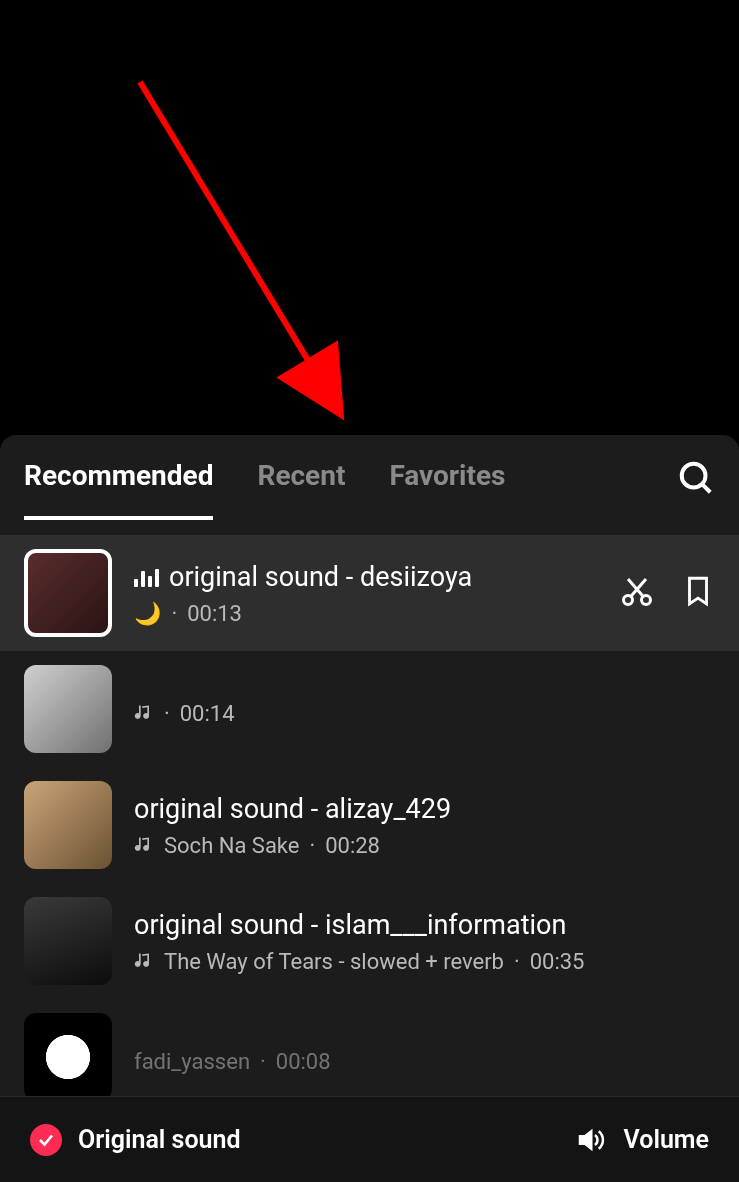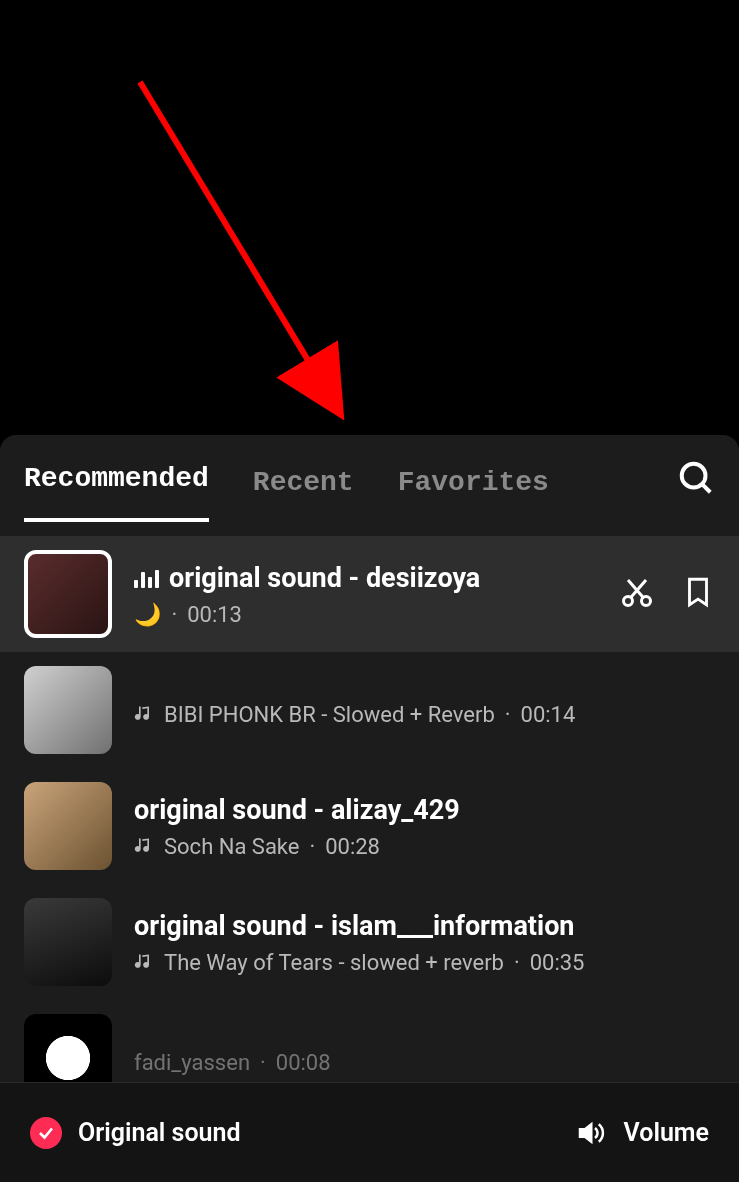--- a/index.html
+++ b/index.html
@@ -20,25 +20,24 @@
   }
   .panel {
     background: #1c1c1c;
     border-radius: 16px 16px 0 0;
     height: calc(1182px - 435px);
     display: flex;
     flex-direction: column;
   }
   .tabs {
     display: flex;
-    align-items: flex-end;
+    align-items: flex-start;
     padding: 24px 24px 0 24px;
     gap: 44px;
     position: relative;
-    font-family: Liberation Mono, monospace;
   }
   .tab {
     font-size: 28px;
     font-weight: 700;
     color: #8a8a8a;
     padding-bottom: 24px;
     cursor: pointer;
   }
   .tab.active {
     color: #fff;
@@ -74,21 +73,21 @@
     width: 88px; height: 88px;
   }
   .thumb.person1 { background: linear-gradient(135deg,#5a2c2c,#2a1414); }
   .thumb.person2 { background: linear-gradient(135deg,#d0d0d0,#707070); }
   .thumb.person3 { background: linear-gradient(135deg,#caa47a,#6b5231); }
   .thumb.kaaba { background: linear-gradient(160deg,#3a3a3a,#0c0c0c); }
   .thumb.skull { background: radial-gradient(circle at 50% 50%, #fff 35%, #000 36%); }
   .meta { flex: 1; min-width: 0; }
   .title {
     font-size: 27px;
-    font-weight: 700;
+    font-weight: 400;
     color: #fff;
     white-space: nowrap;
     overflow: hidden;
     text-overflow: ellipsis;
     display: flex;
     align-items: center;
     gap: 10px;
   }
   .sub {
     margin-top: 8px;
@@ -100,21 +99,21 @@
     white-space: nowrap;
     overflow: hidden;
   }
   .actions {
     display: flex;
     gap: 26px;
     align-items: center;
   }
   .icon-btn { cursor: pointer; }
   .footer {
-    height: 100px;
+    height: 86px;
     background: #141414;
     border-top: 1px solid #2a2a2a;
     display: flex;
     align-items: center;
     padding: 0 30px;
     gap: 16px;
   }
   .check-circle {
     width: 32px; height: 32px;
     border-radius: 50%;
@@ -214,21 +213,20 @@
       </div>
     </div>
 
     <div class="row">
       <div class="thumb person2"></div>
       <div class="meta">
         <div class="sub">
           <svg width="20" height="20" viewBox="0 0 24 24" fill="#b9b9b9">
               <path d="M8 3v12.5a3.5 3.5 0 1 1-2-3.16V3h2zm10 0v12.5a3.5 3.5 0 1 1-2-3.16V5l-6 1V4l8-1z"></path>
             </svg>
-          <span>BIBI PHONK BR - Slowed + Reverb</span>
           <span>·</span>
           <span>00:14</span>
         </div>
       </div>
     </div>
 
     <div class="row">
       <div class="thumb person3"></div>
       <div class="meta">
         <div class="title">

